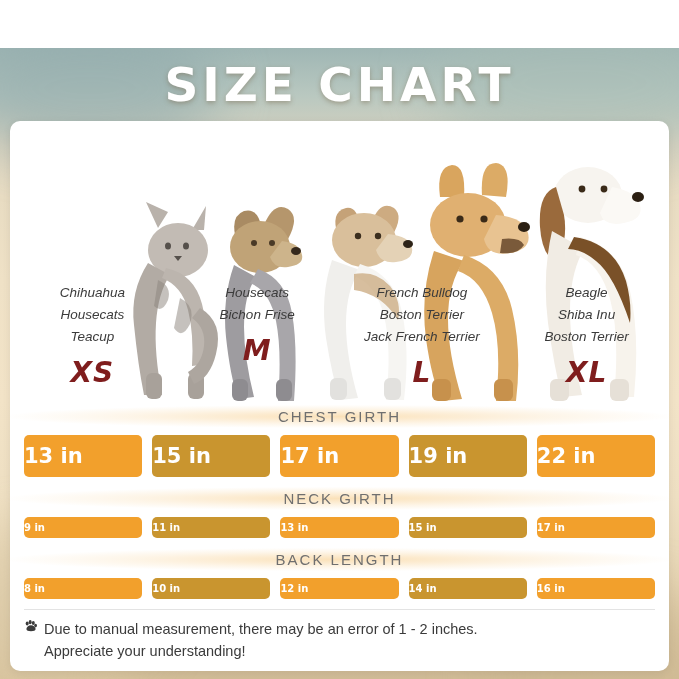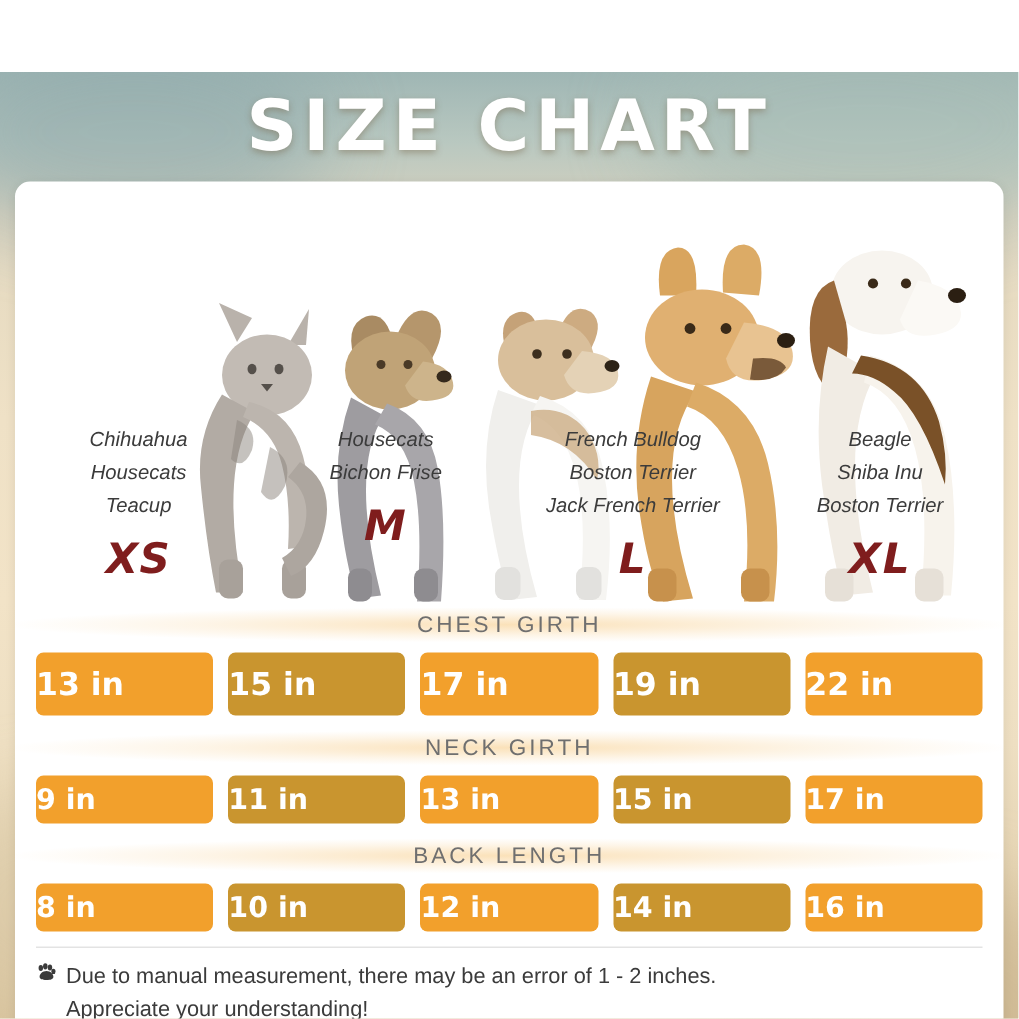--- a/index.html
+++ b/index.html
@@ -134,21 +134,21 @@
     color: #ffffff;
     font-weight: bold;
     font-family: "DejaVu Sans", sans-serif;
   }
   .row-big .cell {
     padding: 9px 0;
     font-size: 21px;
   }
   .row-small .cell {
     padding: 5px 0;
-    font-size: 19px;
+    font-size: 10px;
   }
   .c1 { background: #f2a02c; }
   .c2 { background: #c9952f; }
   .c3 { background: #f2a02c; }
   .c4 { background: #c9952f; }
   .c5 { background: #f2a02c; }
 
   .note {
     display: flex;
     align-items: flex-start;

